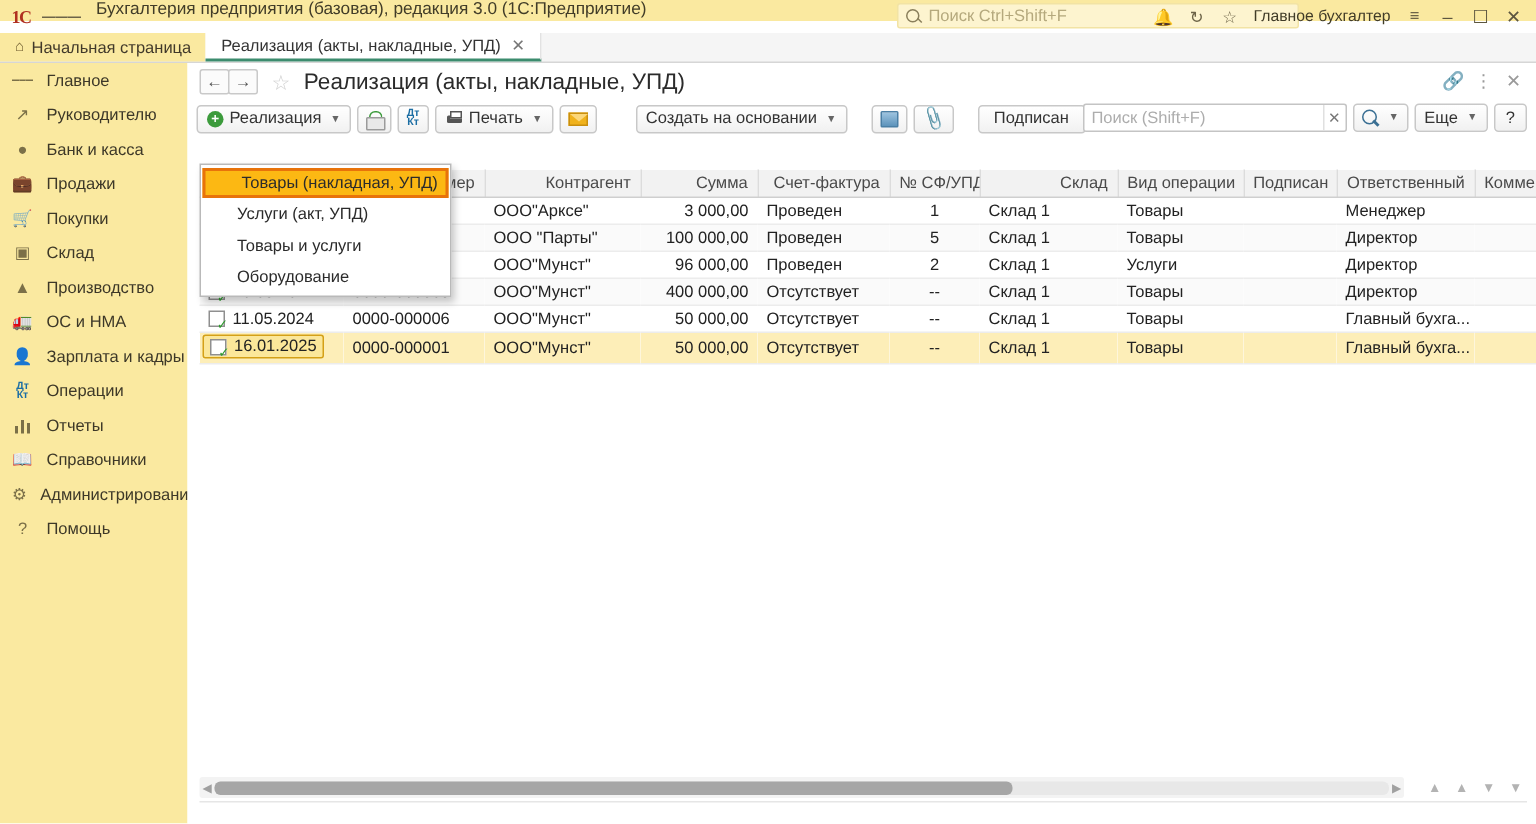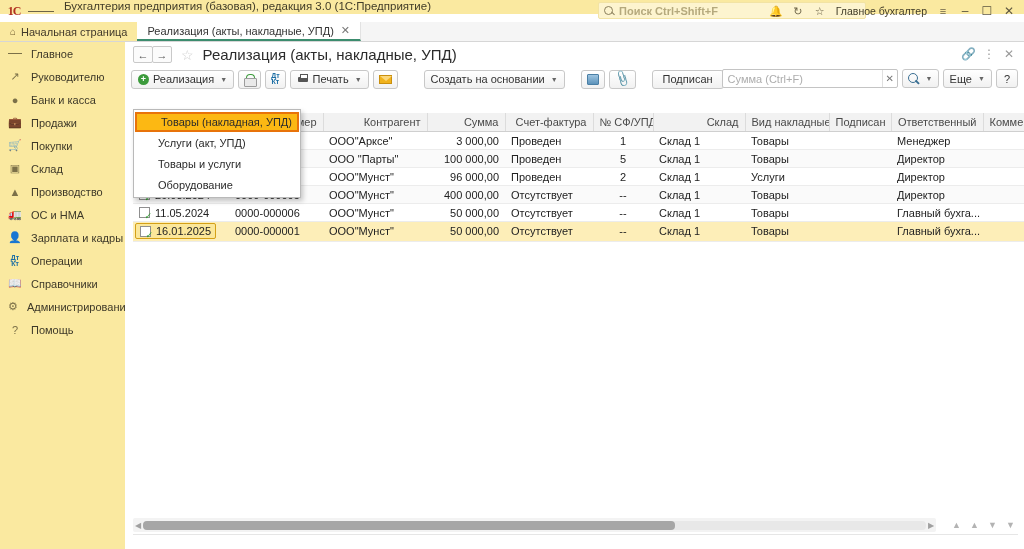--- a/index.html
+++ b/index.html
@@ -35,21 +35,21 @@
   }
   .topsearch .mag { width:12px; height:12px; position:relative; margin-right:4px; }
   .topsearch .mag::before{
     content:""; position:absolute; left:1px; top:1px; width:7px; height:7px;
     border:1.3px solid #8a7f5c; border-radius:50%;
   }
   .topsearch .mag::after{
     content:""; position:absolute; left:7.5px; top:8px; width:4px; height:1.3px;
     background:#8a7f5c; transform:rotate(45deg);
   }
-  .topsearch .ph { color:#b5a97d; font-size:11px;font-weight:bold; }
+  .topsearch .ph { color:#b5a97d; font-size:11px; }
 
   .topright { position:absolute; right:4px; top:0; height:22px; display:flex; align-items:center; }
   .tr-ico { width:22px; height:22px; display:flex; align-items:center; justify-content:center; color:#6d6448; }
   .tr-user { font-size:10.5px; color:#413c28; padding:0 5px; white-space:nowrap; }
   .win-btn { width:22px; height:22px; display:flex; align-items:center; justify-content:center; color:#5c5640; font-size:12px; }
 
   
   .tabstrip {
     position:absolute; left:0; top:22px; width:1024px; height:20px;
     background:#f5f5f5; border-bottom:1px solid #d6d6d6;
@@ -275,20 +275,28 @@
       <span class="side-ico">👤</span>
       <span>Зарплата и кадры</span>
     </div>
     <div class="side-item">
       <span class="side-ico">
           <span class="dtkt">Дт<br>Кт</span>
         </span>
       <span>Операции</span>
     </div>
     <div class="side-item">
+      <span class="side-ico ico-bars">
+          <i style="height:5px"></i>
+          <i style="height:9px"></i>
+          <i style="height:7px"></i>
+        </span>
+      <span>Отчеты</span>
+    </div>
+    <div class="side-item">
       <span class="side-ico">📖</span>
       <span>Справочники</span>
     </div>
     <div class="side-item">
       <span class="side-ico">⚙</span>
       <span>Администрирование</span>
     </div>
     <div class="side-item">
       <span class="side-ico">?</span>
       <span>Помощь</span>
@@ -339,21 +347,21 @@
       </div>
       <div class="btn icoonly">
         <span class="clip">📎</span>
       </div>
       <div class="btn" style="margin-left:12px;padding:0 10px">
         <span>Подписан</span>
       </div>
 
       <div class="cmd-right">
         <div class="srchbox">
-          <span class="ph">Сумма (Ctrl+F)</span>
+          <span class="ph">Поиск (Shift+F)</span>
           <span class="clr">✕</span>
         </div>
         <div class="btn icoonly">
           <span class="mag2"></span>
           <span class="caret">▼</span>
         </div>
         <div class="btn">
           <span>Еще</span>
           <span class="caret">▼</span>
         </div>
@@ -380,21 +388,21 @@
         </colgroup>
         <thead>
           <tr>
             <th>Дата</th>
             <th>Номер</th>
             <th>Контрагент</th>
             <th>Сумма</th>
             <th>Счет-фактура</th>
             <th>№ СФ/УПД</th>
             <th>Склад</th>
-            <th>Вид накладные</th>
+            <th>Вид операции</th>
             <th>Подписан</th>
             <th>Ответственный</th>
             <th>Комментарий</th>
           </tr>
         </thead>
         <tbody>
           <tr>
             <td></td>
             <td></td>
             <td>ООО"Арксе"</td>

